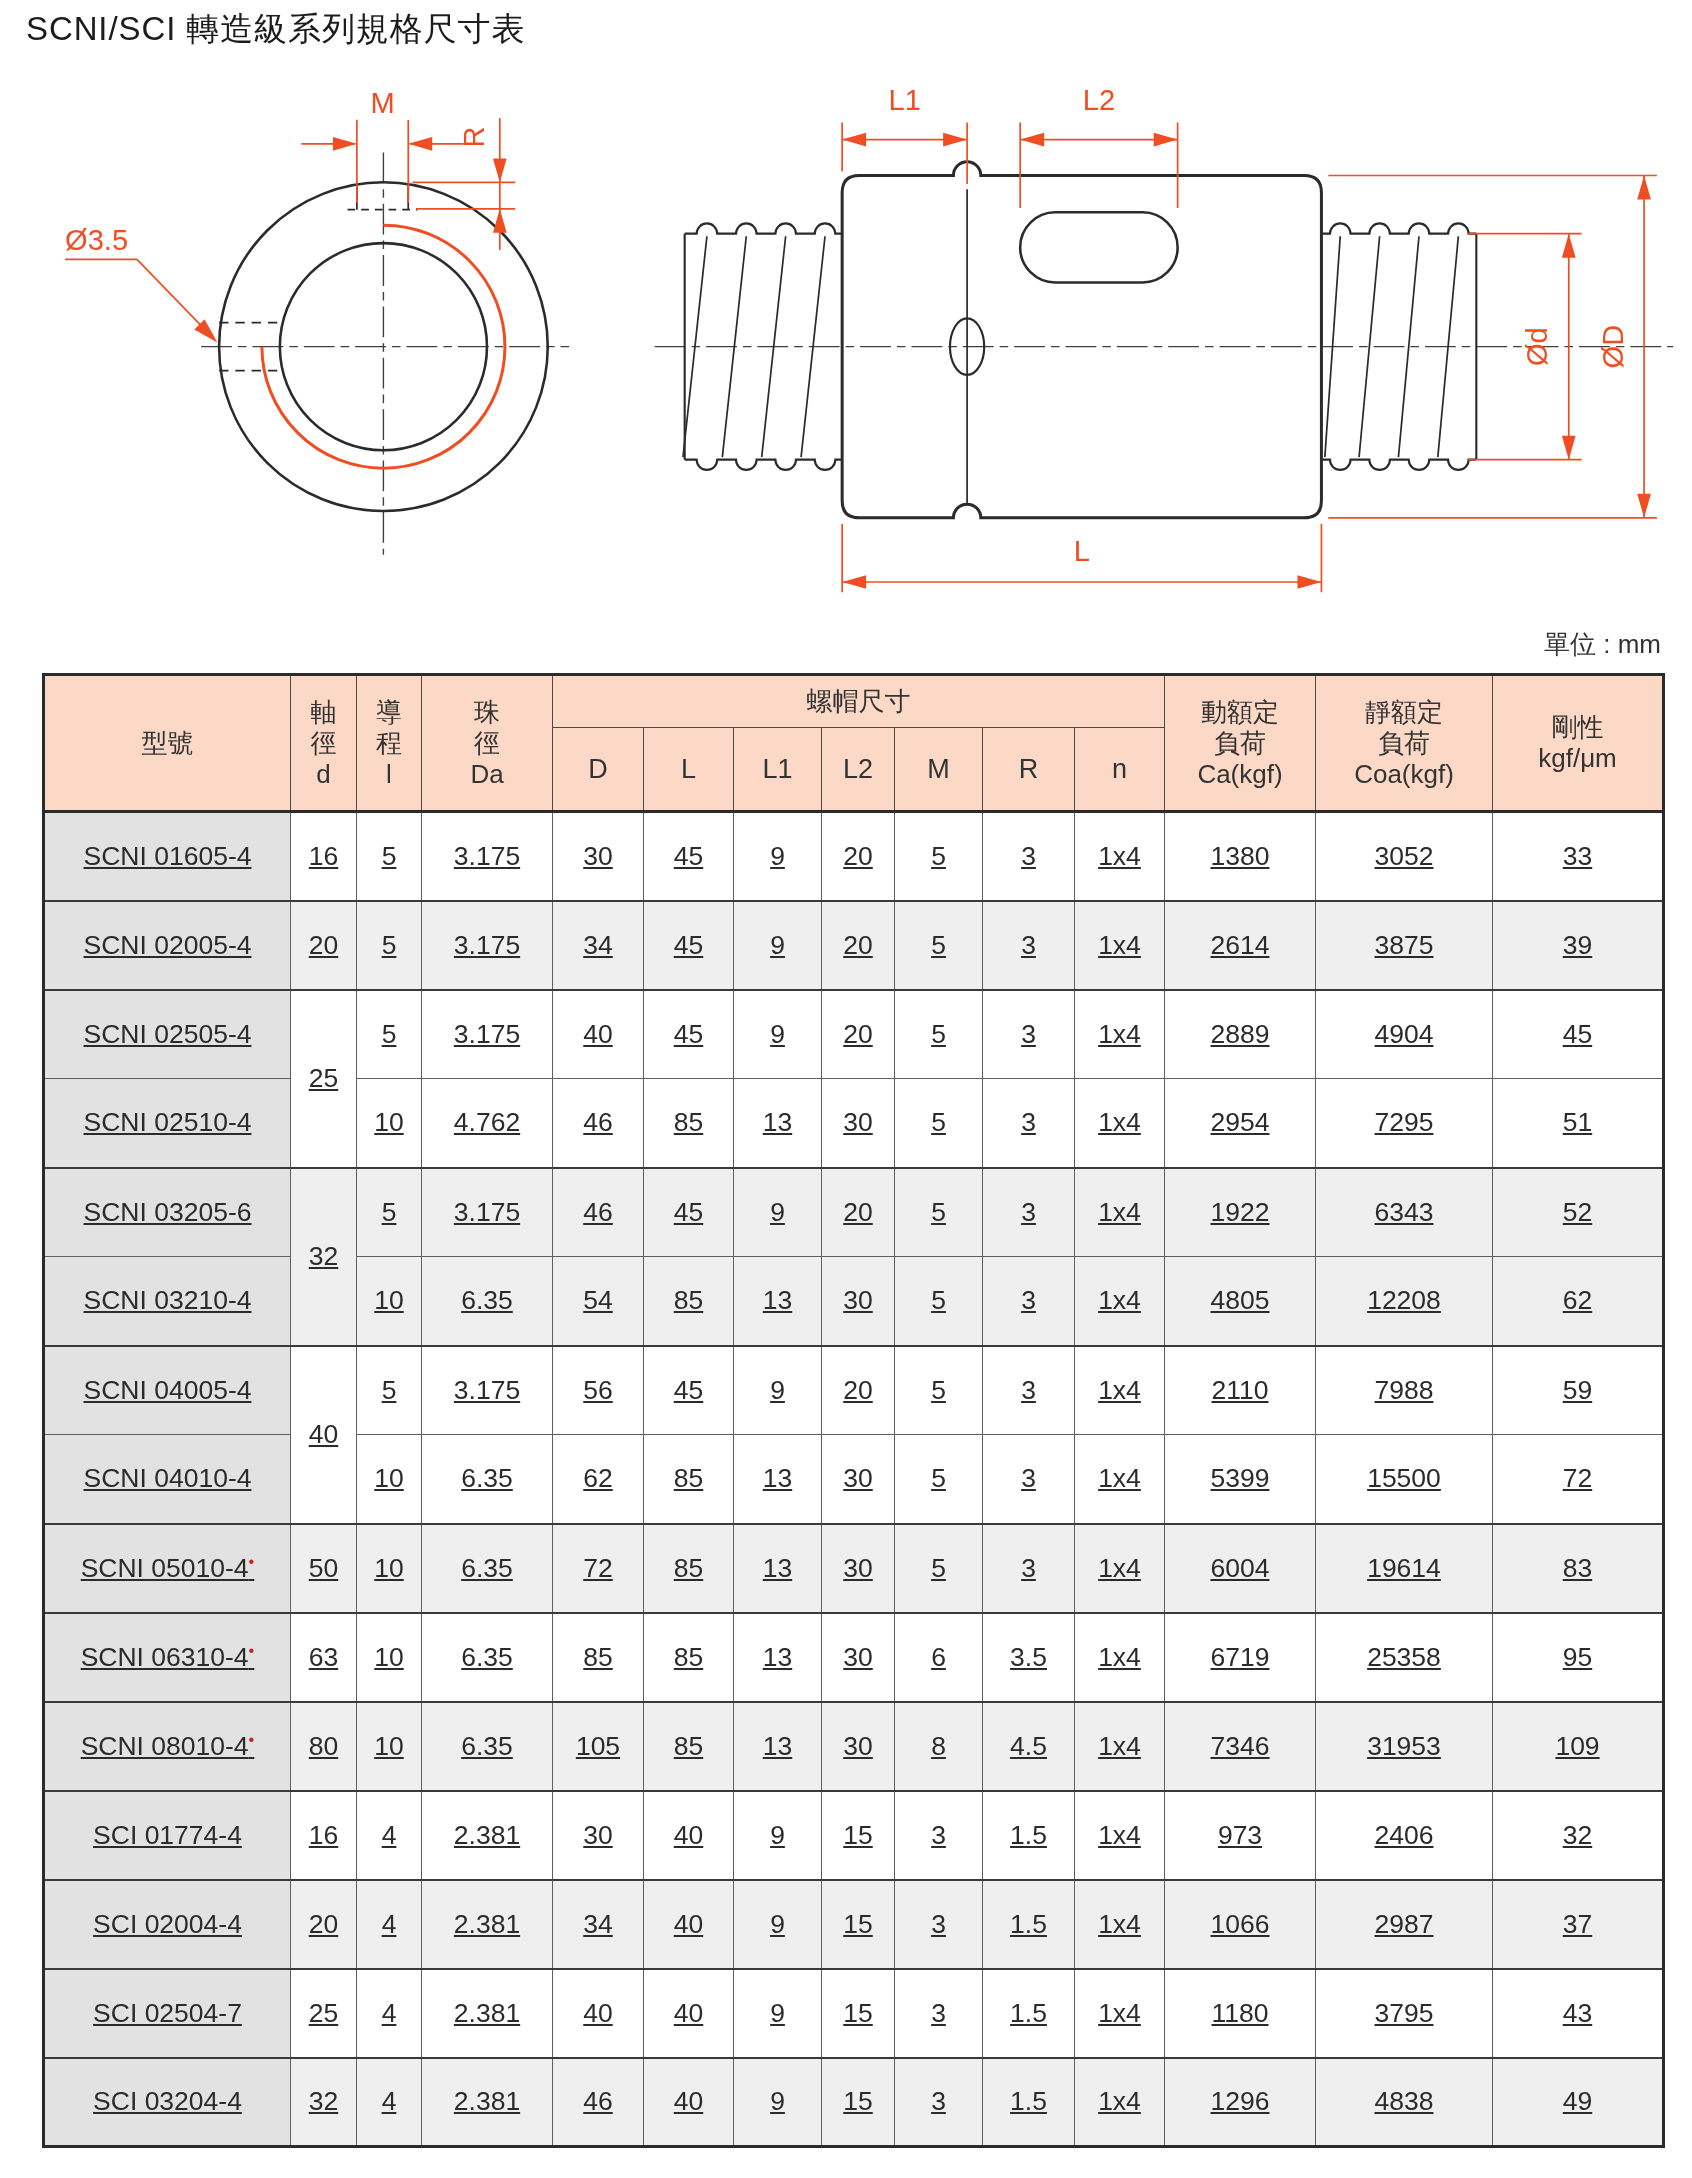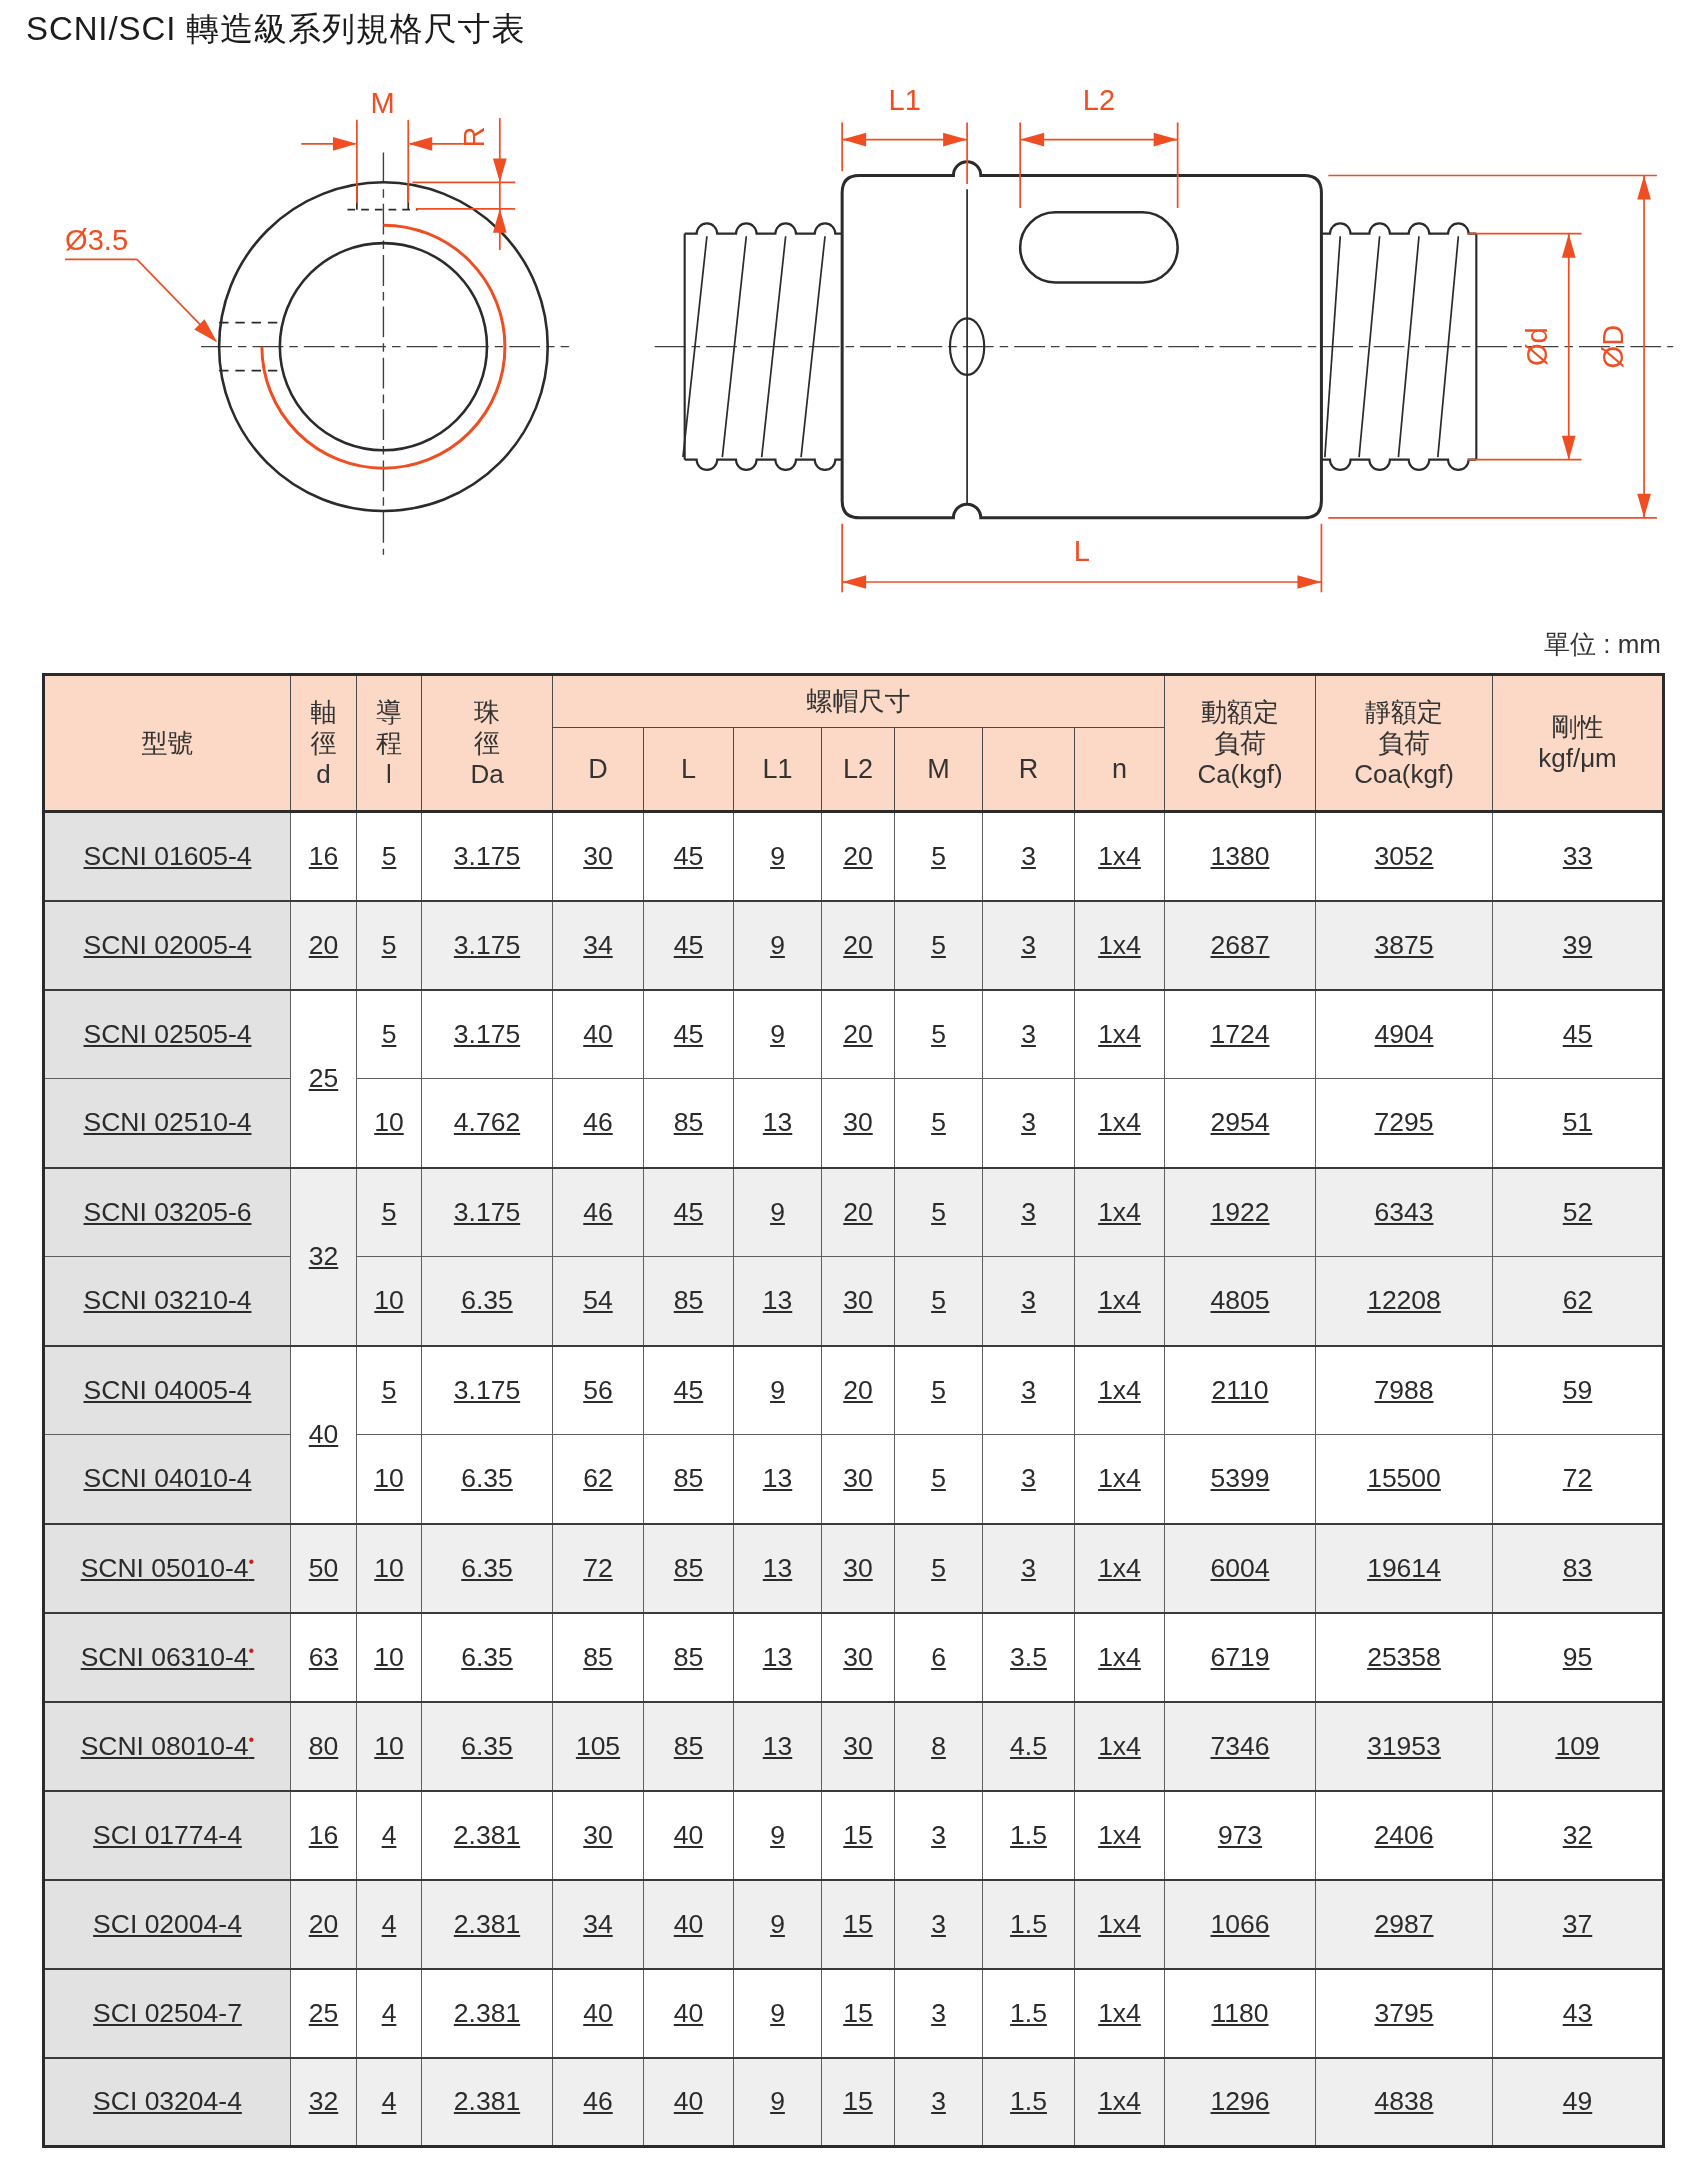--- a/index.html
+++ b/index.html
@@ -255,37 +255,37 @@
           <td>20</td>
           <td>5</td>
           <td>3.175</td>
           <td>34</td>
           <td>45</td>
           <td>9</td>
           <td>20</td>
           <td>5</td>
           <td>3</td>
           <td>1x4</td>
-          <td>2687</td>
+          <td>2614</td>
           <td>3875</td>
           <td>39</td>
         </tr>
         <tr class="band-w group-start">
           <td class="model-cell">SCNI 02505-4</td>
           <td rowspan="2">25</td>
           <td>5</td>
           <td>3.175</td>
           <td>40</td>
           <td>45</td>
           <td>9</td>
           <td>20</td>
           <td>5</td>
           <td>3</td>
           <td>1x4</td>
-          <td>1724</td>
+          <td>2889</td>
           <td>4904</td>
           <td>45</td>
         </tr>
         <tr class="band-w">
           <td class="model-cell">SCNI 02510-4</td>
           <td>10</td>
           <td>4.762</td>
           <td>46</td>
           <td>85</td>
           <td>13</td>

